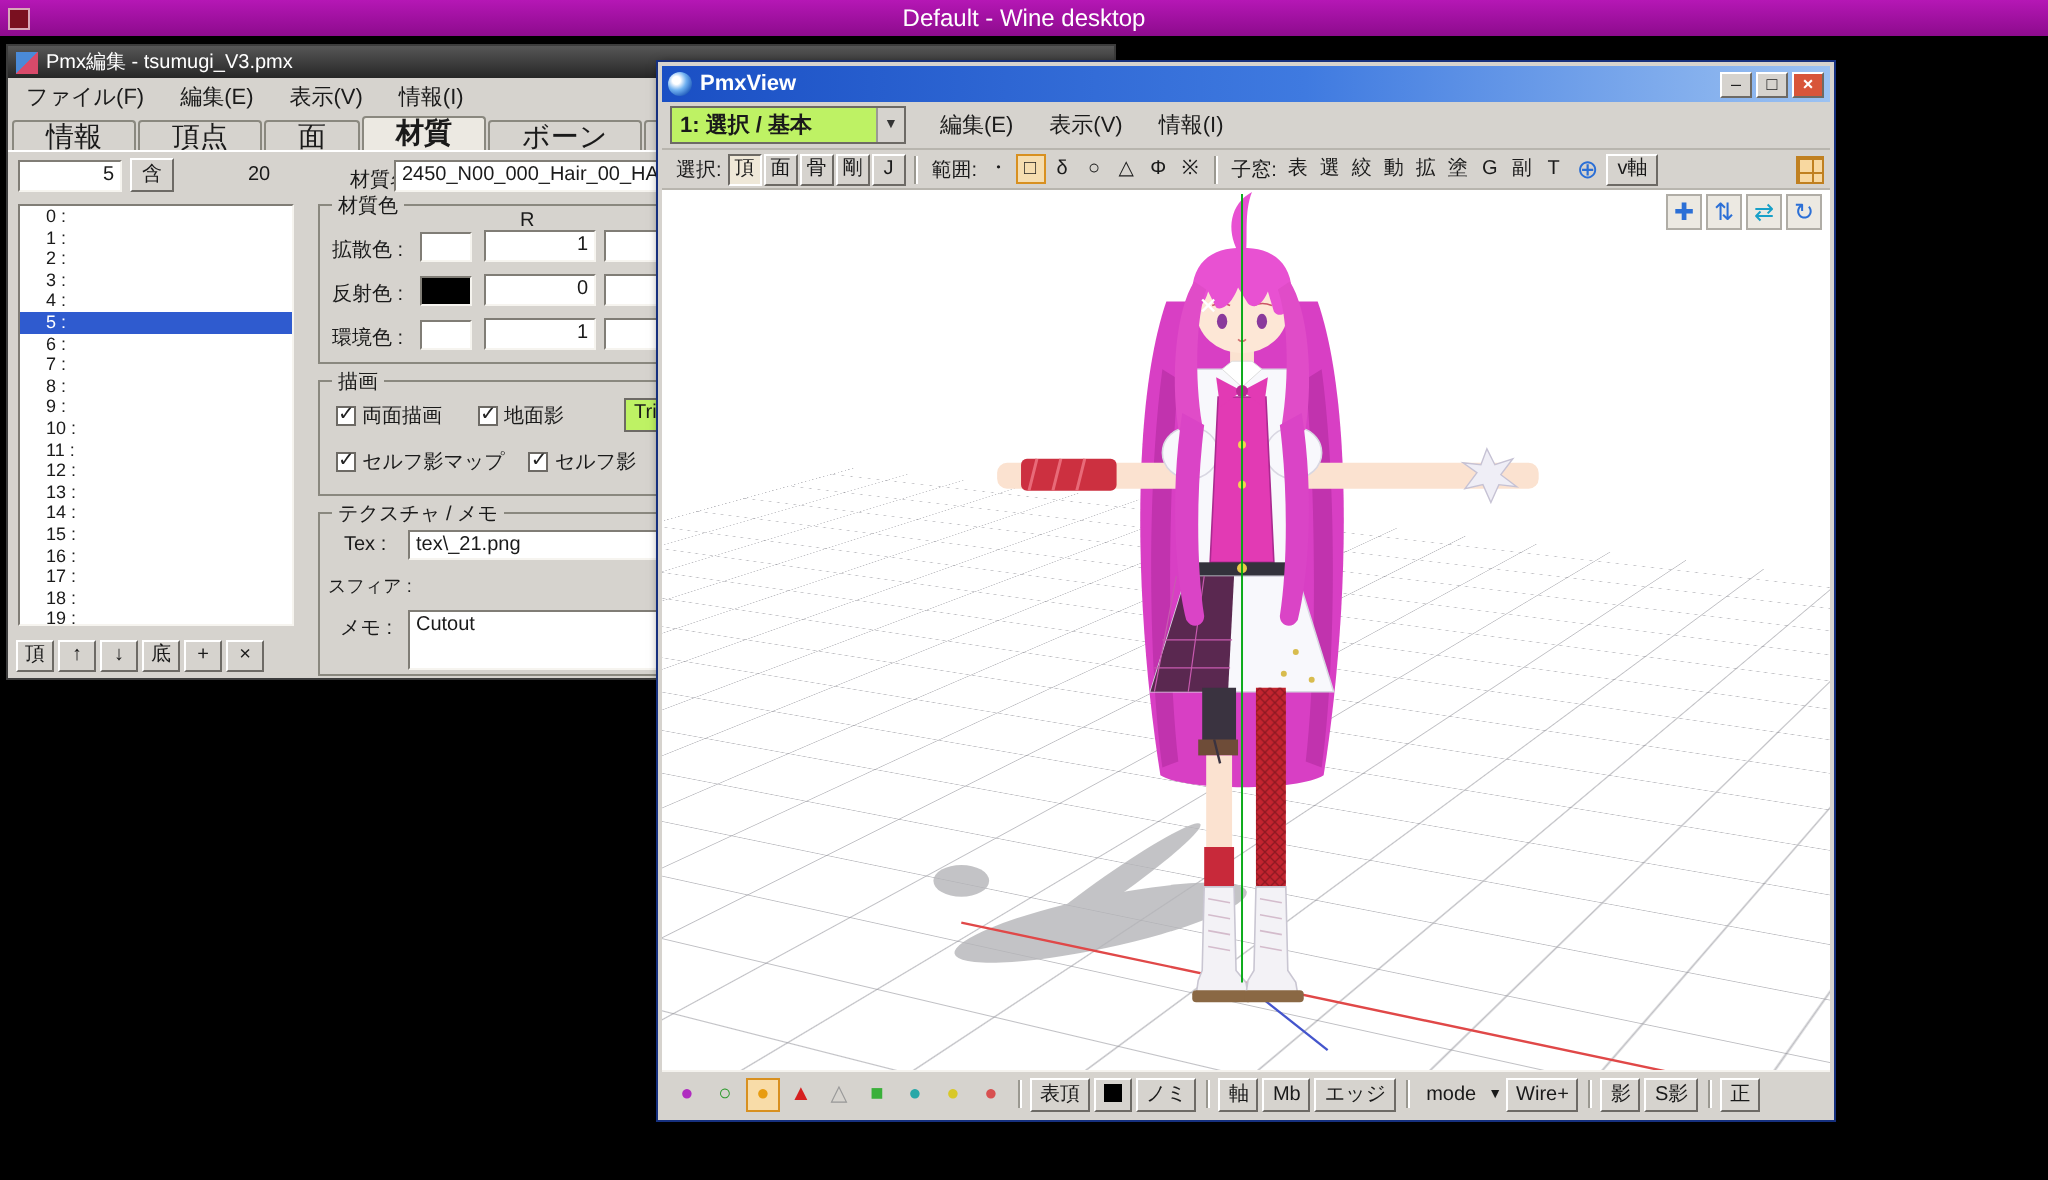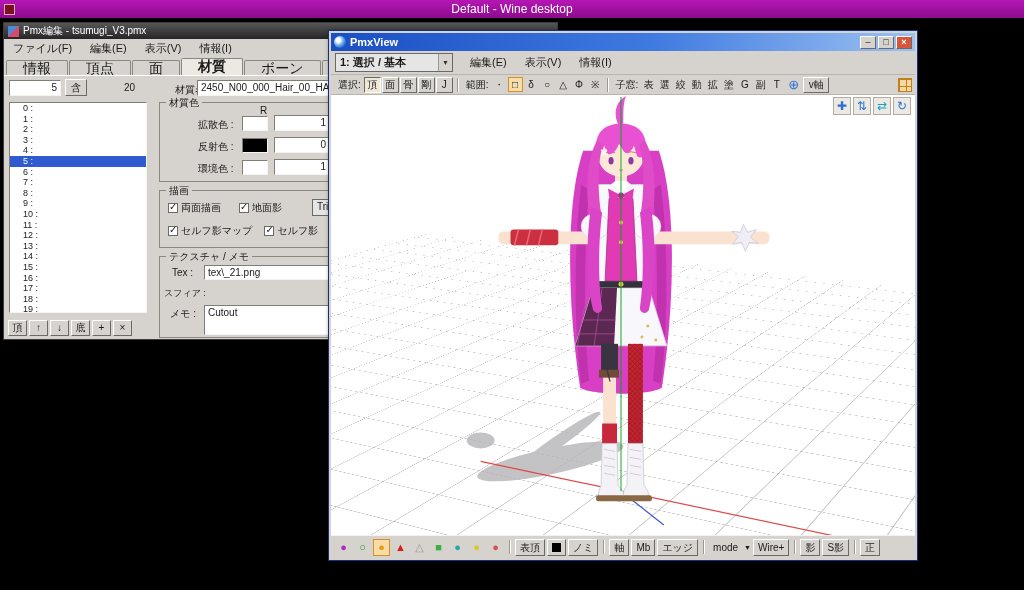--- a/index.html
+++ b/index.html
@@ -14,30 +14,30 @@
     background:linear-gradient(#b517b5,#8d0b8d); display:flex; align-items:center; z-index:5; }
   .desktop-ico { width:11px; height:11px; margin-left:4px; background:#7a1020;
     border:1px solid #d8a8b8; z-index:2; }
   .desktop-title { position:absolute; left:0; right:0; text-align:center; color:#fff; font-size:12px; }
 
   
   .btn { background:#d6d3ce; border:1px solid; border-color:#ffffff #6d6a65 #6d6a65 #ffffff;
     font-size:10px; text-align:center; }
   .field { background:#fff; border:1px solid; border-color:#807d76 #f6f4ef #f6f4ef #807d76;
     font-size:10px; line-height:12px; padding:1px 3px; white-space:nowrap; overflow:hidden; }
-  .grp { position:absolute; border:1px solid #8a887f;padding-left:32px; }
+  .grp { position:absolute; border:1px solid #8a887f; }
   .grp-t { position:absolute; top:-7px; left:6px; background:#d6d3ce; font-size:10px; padding:0 3px; }
   .menu-item { padding:1px 9px; font-size:11px; }
   .sep { width:1px; height:14px; background:#9a9890; box-shadow:1px 0 0 #fff; margin:0 3px; flex:none; }
   .rep { display:contents; }
   .cb { width:10px; height:10px; background:#fff; border:1px solid #6d6a65; display:inline-block;
     position:relative; vertical-align:-1px; margin-right:3px; flex:none; }
   .cb.on::after { content:"✓"; position:absolute; left:0; top:-3px; font-size:10px; color:#222; }
   .cbwrap { font-size:10px; white-space:nowrap; display:flex; align-items:center; }
-  .dd { background:#e5e5e5; border:1px solid #6d6a65; font-size:10px; padding:1px 16px 1px 4px;
+  .dd { background:#bef264; border:1px solid #6d6a65; font-size:10px; padding:1px 16px 1px 4px;
     position:relative; white-space:nowrap; overflow:hidden; }
   .dd-arrow { position:absolute; right:0; top:0; bottom:0; width:14px; background:#d6d3ce;
     border-left:1px solid #9a9a94; text-align:center; font-size:7px; line-height:15px; color:#333; }
 
   
   .editor-window { position:absolute; left:3px; top:22px; width:555px; height:318px;
     background:#d6d3ce; border:1px solid #3c3c3c; z-index:1; }
   .e-titlebar { height:16px; background:linear-gradient(#565656,#262626); display:flex;
     align-items:center; gap:4px; color:#fff; font-size:10px; padding:0 4px; }
   .e-ico { width:11px; height:11px; background:linear-gradient(135deg,#4a8ad8 50%,#d84a6a 50%); flex:none; }

